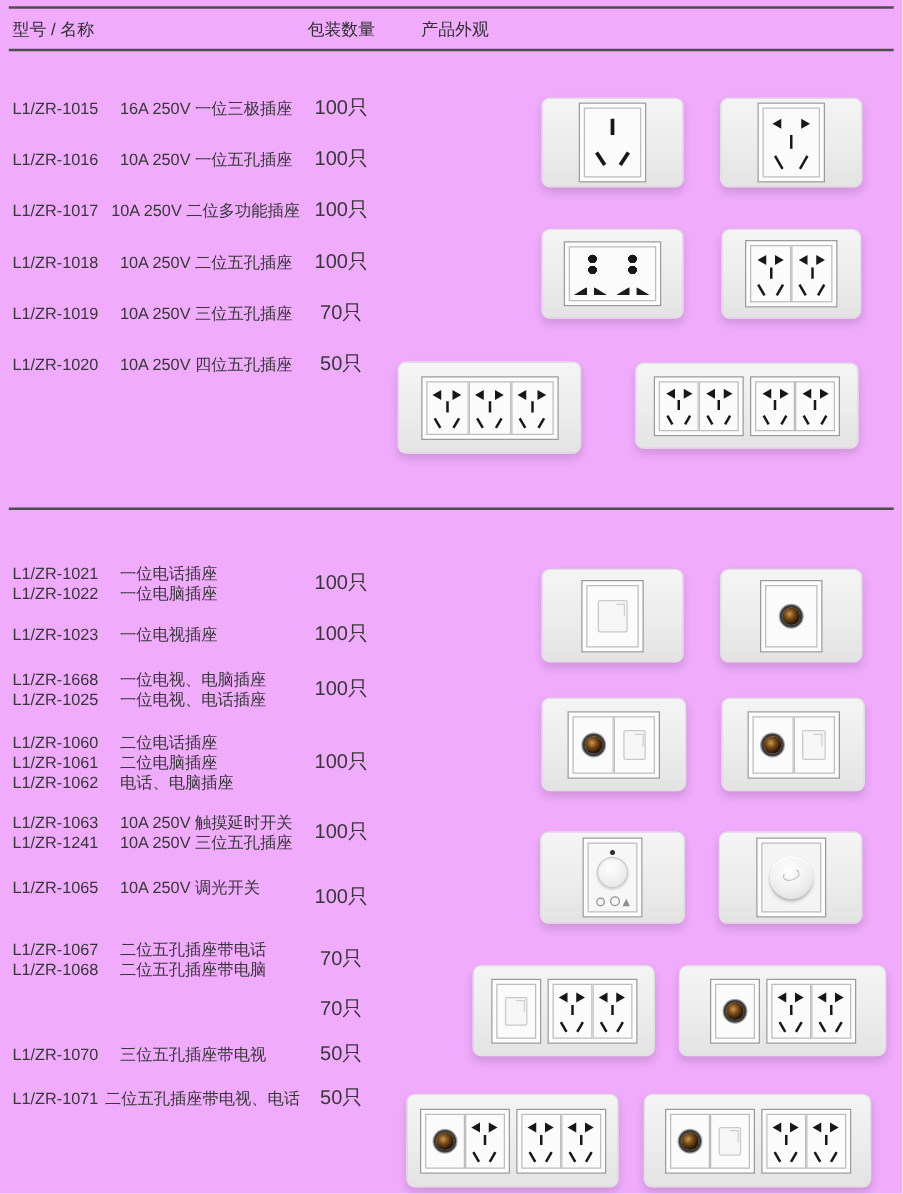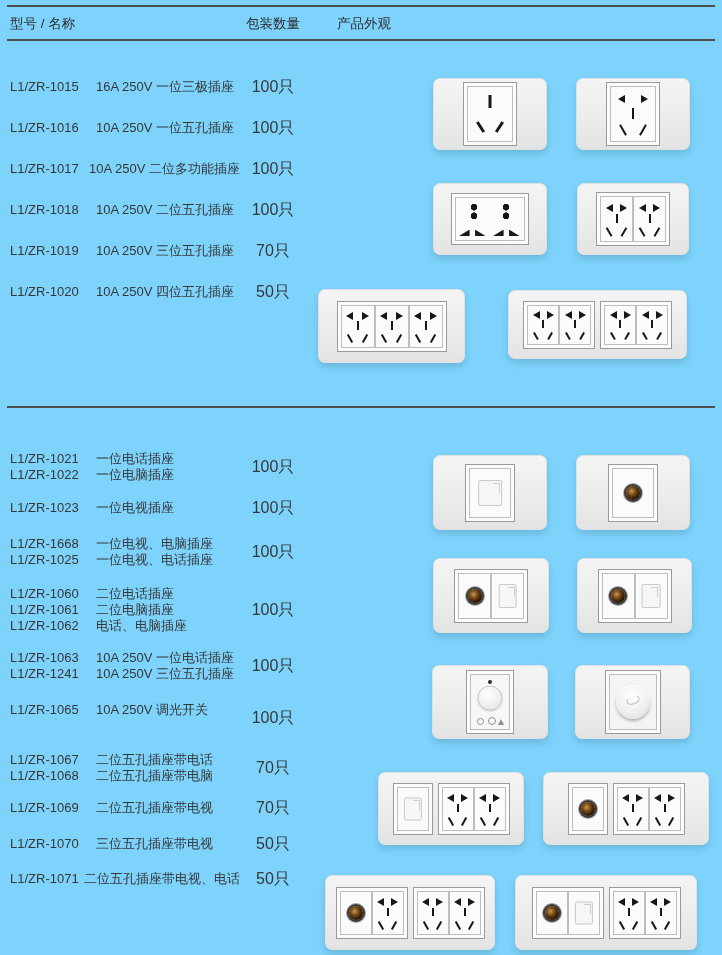--- a/index.html
+++ b/index.html
@@ -1,16 +1,16 @@
 <!DOCTYPE html>
 <html><head>
 <meta charset="utf-8">
 <style>
   html,body{margin:0;padding:0;background:#fff;}
-  .page{position:relative;width:722px;height:955px;background:#7dd3fc;overflow:hidden;
+  .page{position:relative;width:722px;height:955px;background:#f0abfc;overflow:hidden;
         font-family:"Liberation Sans","DejaVu Sans",sans-serif;color:#3a3a3a;}
   .hline{position:absolute;left:7px;width:708px;height:2px;background:#4d4d4d;}
   .hdr{position:absolute;top:15px;font-size:13.5px;color:#2e2e2e;white-space:nowrap;}
   .grp{position:absolute;left:10px;width:230px;}
   .ln{display:flex;height:16px;line-height:16px;font-size:13px;white-space:nowrap;}
   .mdl{display:inline-block;width:86px;color:#373737;}
   .nm{color:#373737;}
   .qty{position:absolute;left:240px;width:66px;height:16px;line-height:16px;
        text-align:center;font-size:16px;color:#373737;}
   
@@ -285,21 +285,21 @@
     <div class="ln">
         <span class="mdl">L1/ZR-1062</span>
         <span class="nm">电话、电脑插座</span>
       </div>
   </div>
   <div class="qty" style="top:602px">100只</div>
 
   <div class="grp" style="top:650px">
     <div class="ln">
         <span class="mdl">L1/ZR-1063</span>
-        <span class="nm">10A 250V 一位电话插座</span>
+        <span class="nm">10A 250V 触摸延时开关</span>
       </div>
     <div class="ln">
         <span class="mdl">L1/ZR-1241</span>
         <span class="nm">10A 250V 三位五孔插座</span>
       </div>
   </div>
   <div class="qty" style="top:658px">100只</div>
 
   <div class="grp" style="top:702px">
     <div class="ln">
@@ -314,26 +314,20 @@
         <span class="mdl">L1/ZR-1067</span>
         <span class="nm">二位五孔插座带电话</span>
       </div>
     <div class="ln">
         <span class="mdl">L1/ZR-1068</span>
         <span class="nm">二位五孔插座带电脑</span>
       </div>
   </div>
   <div class="qty" style="top:760px">70只</div>
 
-  <div class="grp" style="top:800px">
-    <div class="ln">
-        <span class="mdl">L1/ZR-1069</span>
-        <span class="nm">二位五孔插座带电视</span>
-      </div>
-  </div>
   <div class="qty" style="top:800px">70只</div>
 
   <div class="grp" style="top:836px">
     <div class="ln">
         <span class="mdl">L1/ZR-1070</span>
         <span class="nm">三位五孔插座带电视</span>
       </div>
   </div>
   <div class="qty" style="top:836px">50只</div>
 

